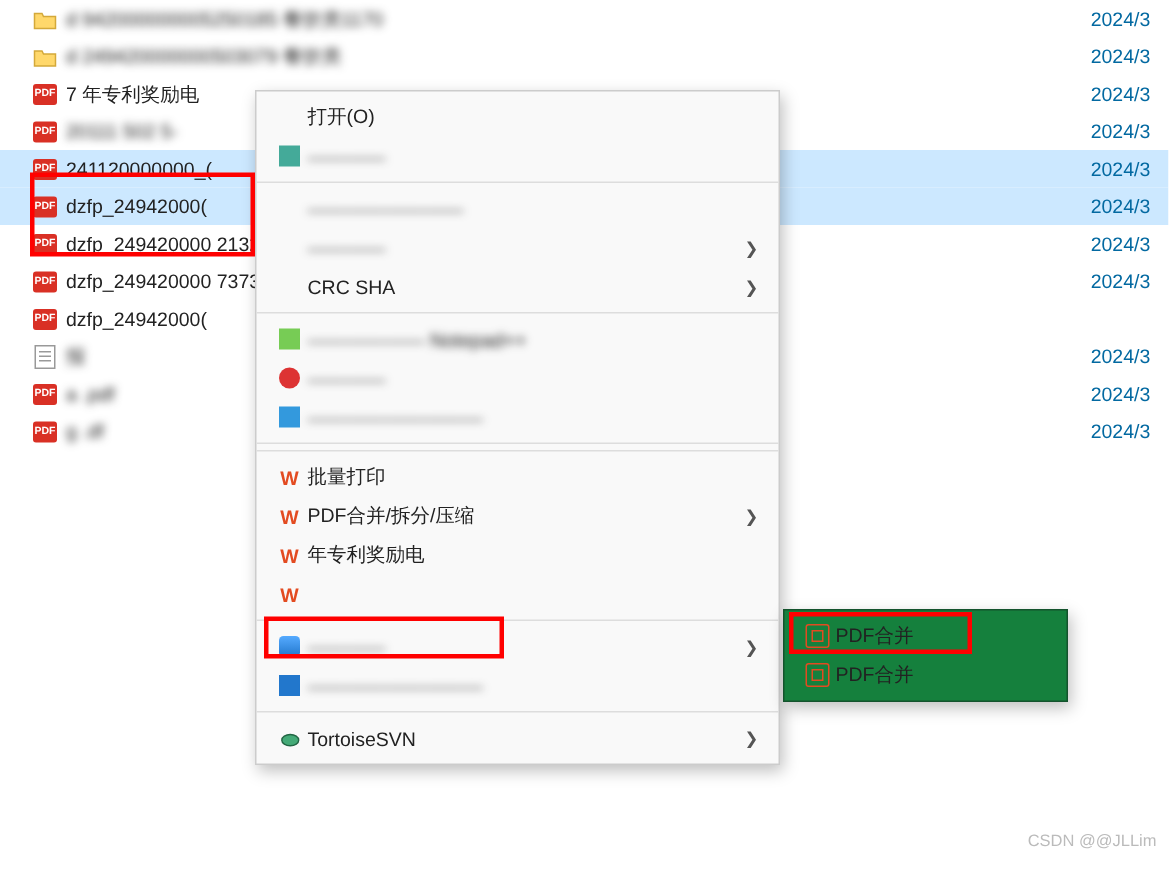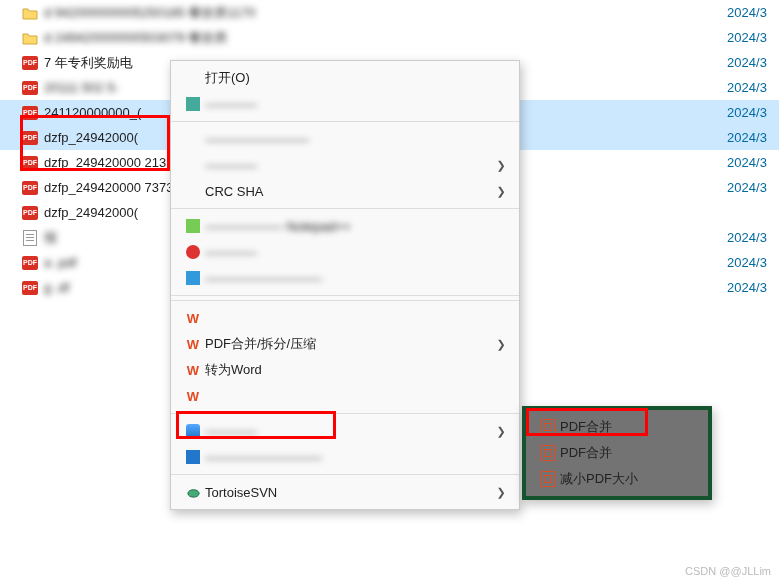--- a/index.html
+++ b/index.html
@@ -122,22 +122,22 @@
       height: 1px;
       background: #ddd;
       margin: 4px 0;
     }
     
     .submenu {
       position: absolute;
       top: 406px;
       left: 522px;
       width: 190px;
-      background: #737373;
-      border: 4px solid #14532d;
+      background: #15803d;
+      border: 1px solid #14532d;
       box-shadow: 2px 4px 10px rgba(0,0,0,0.25);
       z-index: 30;
       padding: 4px 0;
     }
     .wps-icon {
       color: #e34b21;
       font-weight: bold;
       font-size: 13px;
     }
     .sub-pdf-icon {
@@ -148,21 +148,21 @@
     }
     .sub-pdf-icon::after {
       content: "";
       position: absolute;
       width: 6px; height: 6px;
       border: 1.5px solid #e34b21;
       top: 3px; left: 3px;
     }
     .credit {
       position: absolute;
-      bottom: 5px;
+      bottom: 15px;
       right: 8px;
       font-size: 11px;
       color: #bbb;
     }
   </style>
 </head>
 <body>
 
 <div class="file-list">
 
@@ -302,33 +302,34 @@
         <span style="width:14px;height:14px;background:#39d;"></span>
       </span>
     <span class="menu-label blur">—————————</span>
   </div>
   <div class="menu-sep"></div>
   <div class="menu-sep"></div>
   <div class="menu-item">
     <span class="menu-icon-slot">
         <span class="wps-icon">W</span>
       </span>
+    <span class="menu-label">批量打印</span>
   </div>
   <div class="menu-item">
     <span class="menu-icon-slot">
         <span class="wps-icon">W</span>
       </span>
     <span class="menu-label">PDF合并/拆分/压缩</span>
     <span class="menu-arrow">❯</span>
   </div>
   <div class="menu-item">
     <span class="menu-icon-slot">
         <span class="wps-icon">W</span>
       </span>
-    <span class="menu-label">转为Word</span>
+    <span class="menu-label">年专利奖励电</span>
   </div>
   <div class="menu-item">
     <span class="menu-icon-slot">
         <span class="wps-icon">W</span>
       </span>
   </div>
   <div class="menu-sep"></div>
   <div class="menu-item">
     <span class="menu-icon-slot">
         <span style="width:14px;height:14px;background:linear-gradient(#5af,#27c);border-radius:3px;"></span>
@@ -362,23 +363,17 @@
         <span class="sub-pdf-icon"></span>
       </span>
     <span class="menu-label">PDF合并</span>
   </div>
   <div class="menu-item">
     <span class="menu-icon-slot">
         <span class="sub-pdf-icon"></span>
       </span>
     <span class="menu-label">PDF合并</span>
   </div>
-  <div class="menu-item">
-    <span class="menu-icon-slot">
-        <span class="sub-pdf-icon"></span>
-      </span>
-    <span class="menu-label">减小PDF大小</span>
-  </div>
 </div>
 
 <div class="highlight-box-red" style="top:408px; left:526px; width:122px; height:28px;"></div>
 
 <div class="credit">CSDN @@JLLim</div>
 
 </body></html>

